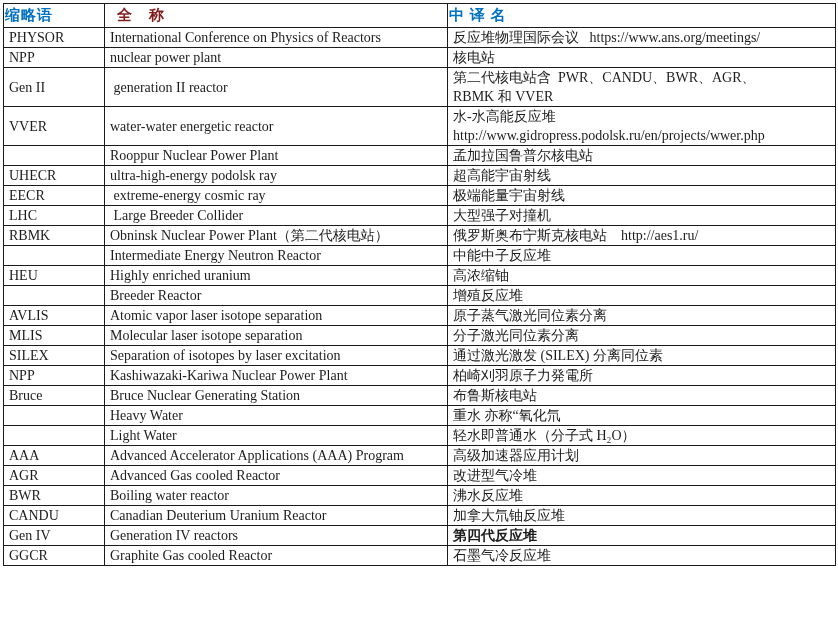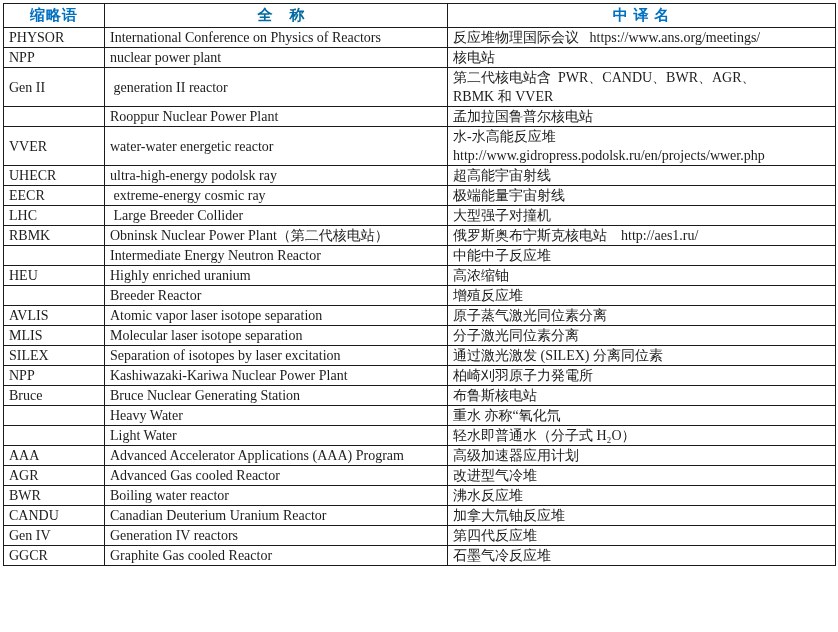--- a/index.html
+++ b/index.html
@@ -23,48 +23,48 @@
   col.c-cn    { width: 388px; }
   th, td {
     border: 1px solid #1b1b1b;
     vertical-align: middle;
     overflow: hidden;
   }
   th {
     height: 21px;
     font-size: 15px;
     font-weight: bold;
-    text-align: center;
+    text-align: left;
     letter-spacing: 1px;
     white-space: pre-wrap;
   }
   td {
     height: 19px;
     font-size: 14px;
     line-height: 19px;
     padding: 0 5px;
     color: #1c1c1c;
     white-space: pre-wrap;
     text-align: left;
   }
-  td.bold-cn { font-weight: normal; }
+  td.bold-cn { font-weight: bold; }
 </style>
 </head>
 <body>
 
 <table class="glossary">
   <colgroup>
     <col class="c-abbr">
     <col class="c-full">
     <col class="c-cn">
   </colgroup>
   <thead>
     <tr>
       <th style="color: rgb(0, 112, 192);">缩略语</th>
-      <th style="color: #0369a1; padding-left: 12px;">全　称</th>
+      <th style="color: #7f1d1d; padding-left: 12px;">全　称</th>
       <th style="color: rgb(0, 112, 192); font-family: Liberation Serif, serif;">中 译 名</th>
     </tr>
   </thead>
   <tbody>
       <tr>
     <td>PHYSOR</td>
     <td>International Conference on Physics of Reactors</td>
     <td>反应堆物理国际会议   https://www.ans.org/meetings/</td>
   </tr>
       <tr>
@@ -72,29 +72,29 @@
     <td>nuclear power plant</td>
     <td>核电站</td>
   </tr>
       <tr>
     <td>Gen II</td>
     <td> generation II reactor</td>
     <td>第二代核电站含  PWR、CANDU、BWR、AGR、
 RBMK 和 VVER</td>
   </tr>
       <tr>
-    <td></td>
-    <td>Rooppur Nuclear Power Plant</td>
-    <td>孟加拉国鲁普尔核电站</td>
-  </tr>
-      <tr>
     <td>VVER</td>
     <td>water-water energetic reactor</td>
     <td>水-水高能反应堆
 http://www.gidropress.podolsk.ru/en/projects/wwer.php</td>
+  </tr>
+      <tr>
+    <td></td>
+    <td>Rooppur Nuclear Power Plant</td>
+    <td>孟加拉国鲁普尔核电站</td>
   </tr>
       <tr>
     <td>UHECR</td>
     <td>ultra-high-energy podolsk ray</td>
     <td>超高能宇宙射线</td>
   </tr>
       <tr>
     <td>EECR</td>
     <td> extreme-energy cosmic ray</td>
     <td>极端能量宇宙射线</td>

